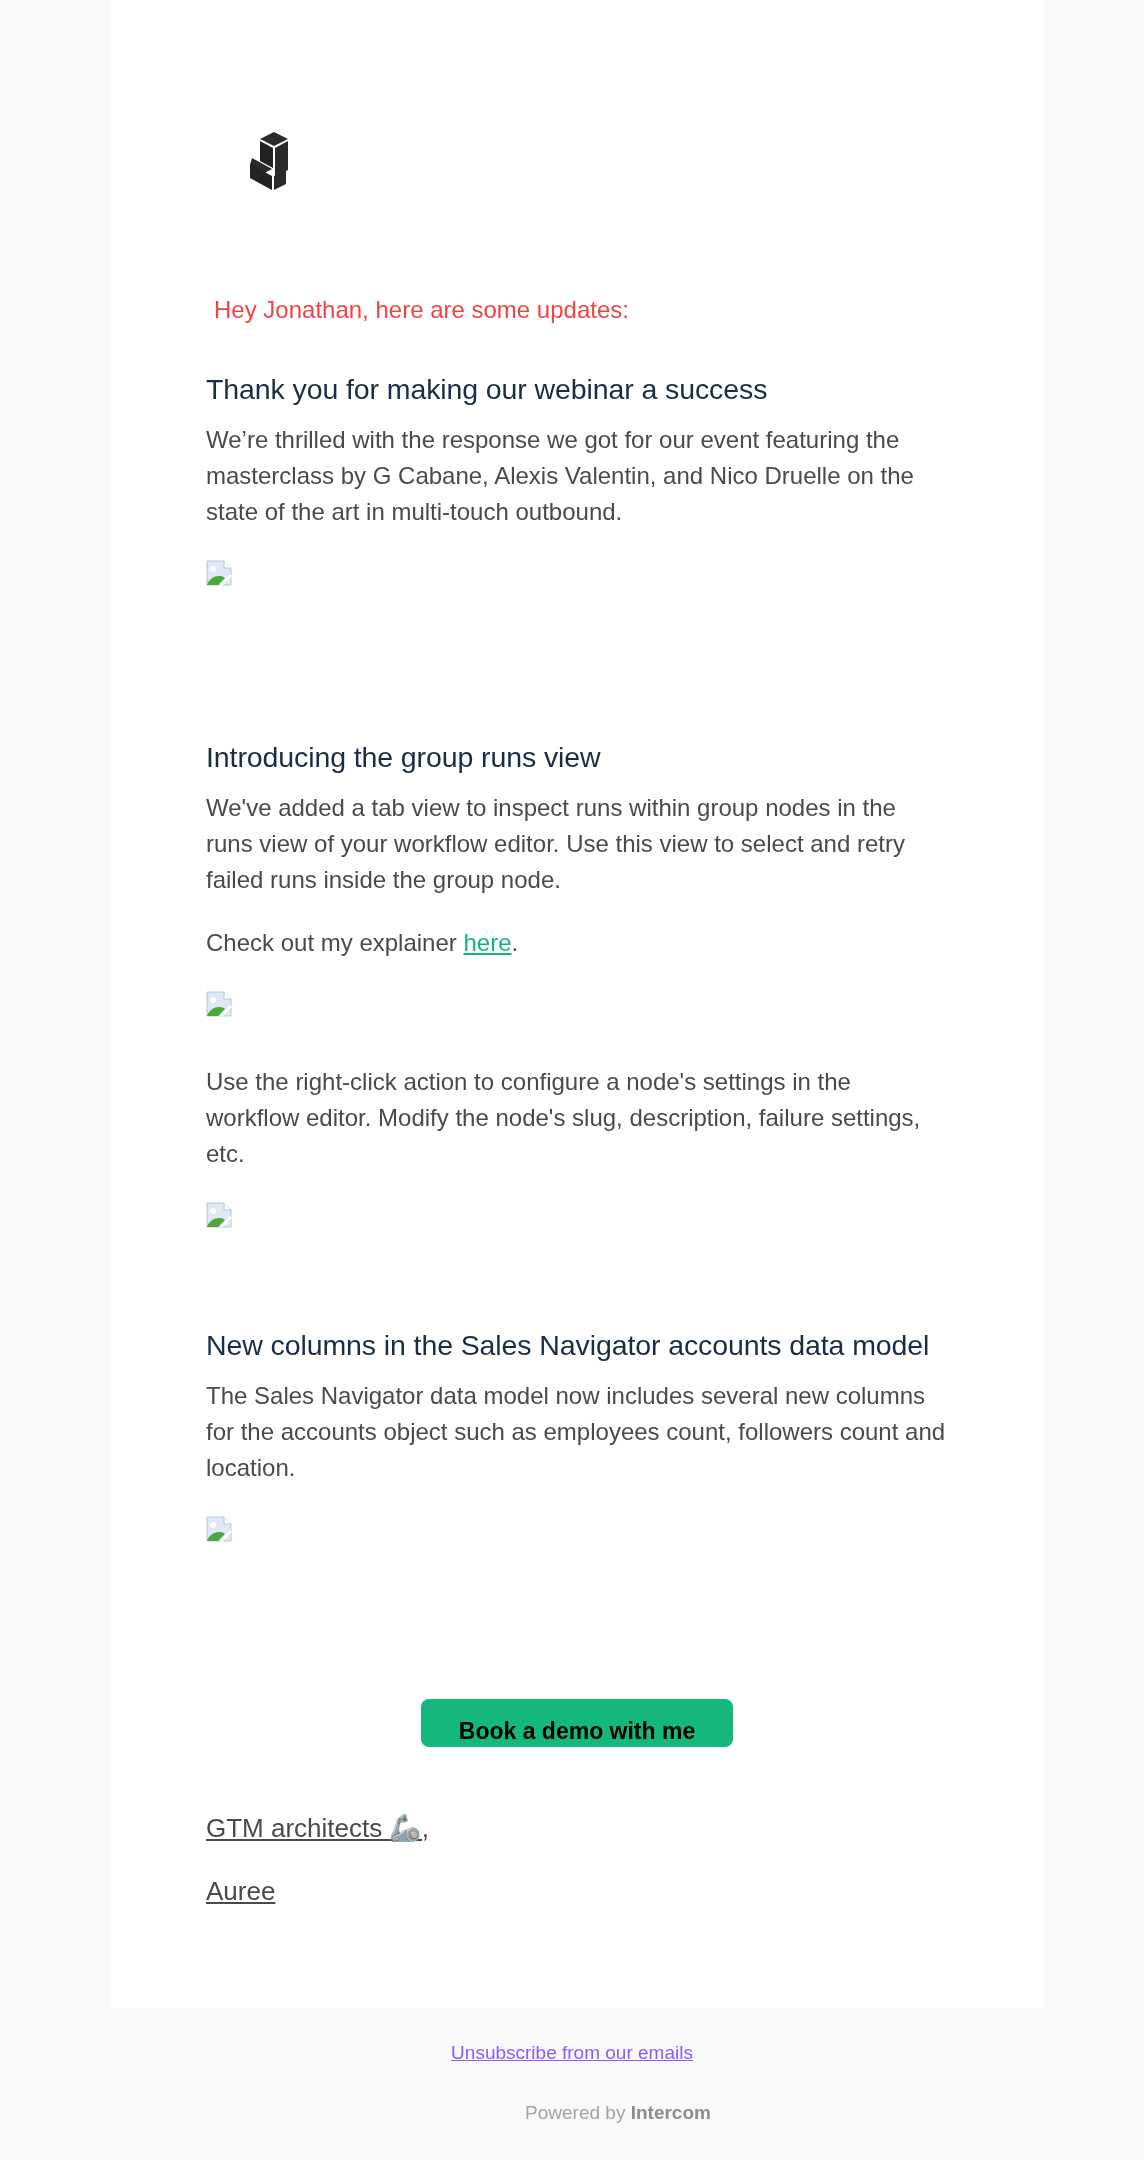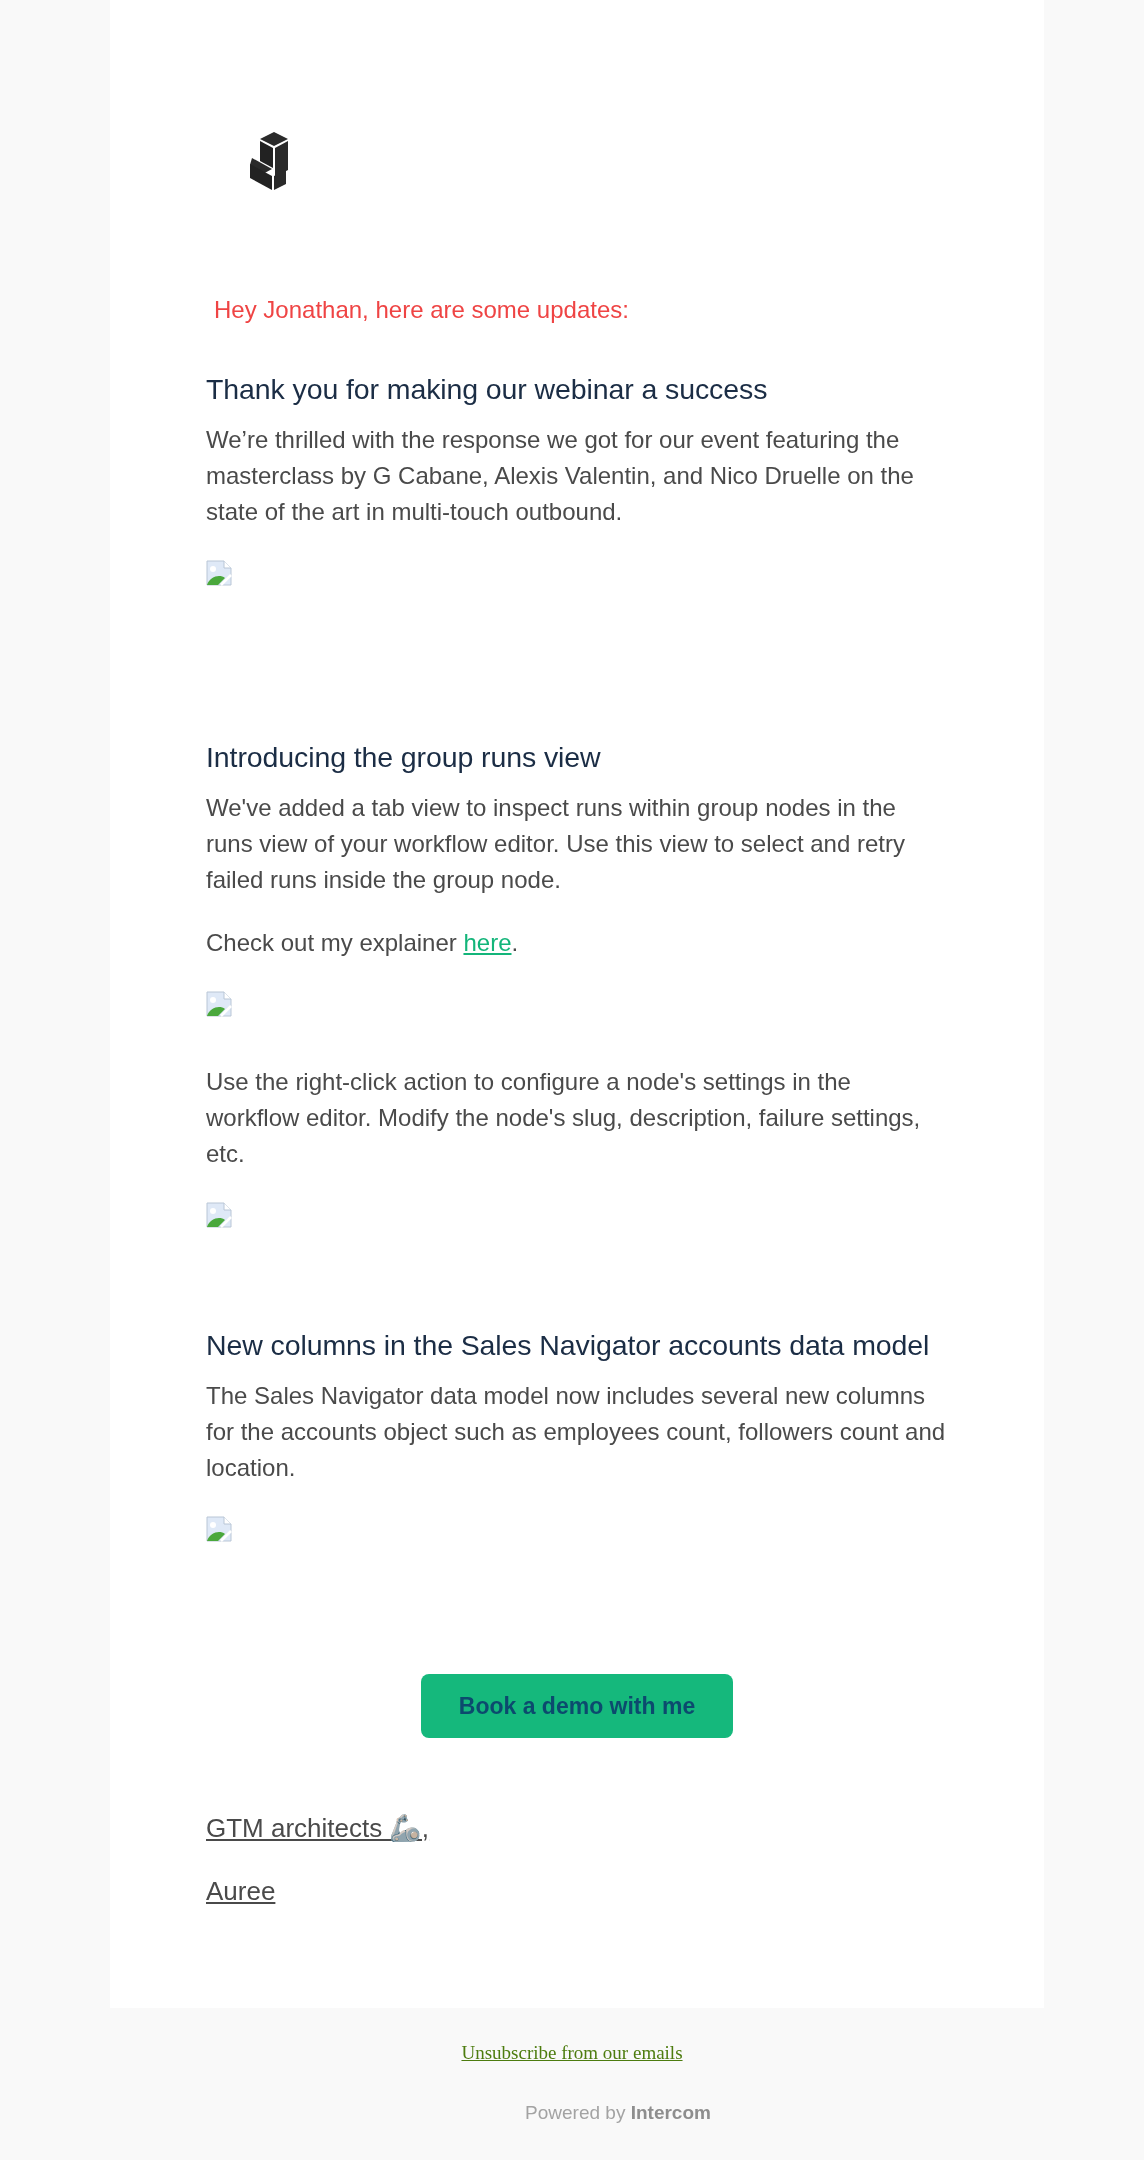--- a/index.html
+++ b/index.html
@@ -67,46 +67,47 @@
     .cta-wrap {
       position: absolute;
       left: 0;
       top: 1674px;
       width: 934px;
       text-align: center;
     }
     .cta {
       display: inline-block;
       width: 312px;
-      height: 64px;
+      height: 48px;
       line-height: 64px;
       background: #15b87c;
       border-radius: 8px;
-      color: #0c4a6e;
+      color: #000000;
       font-size: 23px;
       font-weight: bold;
       text-decoration: none;
+      margin-top: 25px;
     }
     .signoff {
       position: absolute;
       font-size: 26px;
       line-height: 36px;
       color: #4a4a4a;
       margin: 0;
       text-decoration: underline;
     }
     .footer {
       position: absolute;
       left: 0;
       width: 1144px;
       text-align: center;
       font-size: 19px;
       color: #a3a3a3;
     }
-    .footer a { color: #4d7c0f; text-decoration: underline; font-family: Liberation Serif, serif; }
+    .footer a { color: #8b5cf6; text-decoration: underline; }
     .footer b { color: #8e8e8e; }
   </style>
 </head>
 <body>
 
 <div class="card">
 
   <svg class="logo" viewBox="0 0 48 62">
 
     <polygon points="24,2 38,9 24,16 10,9" fill="#2a2a2a"></polygon>

